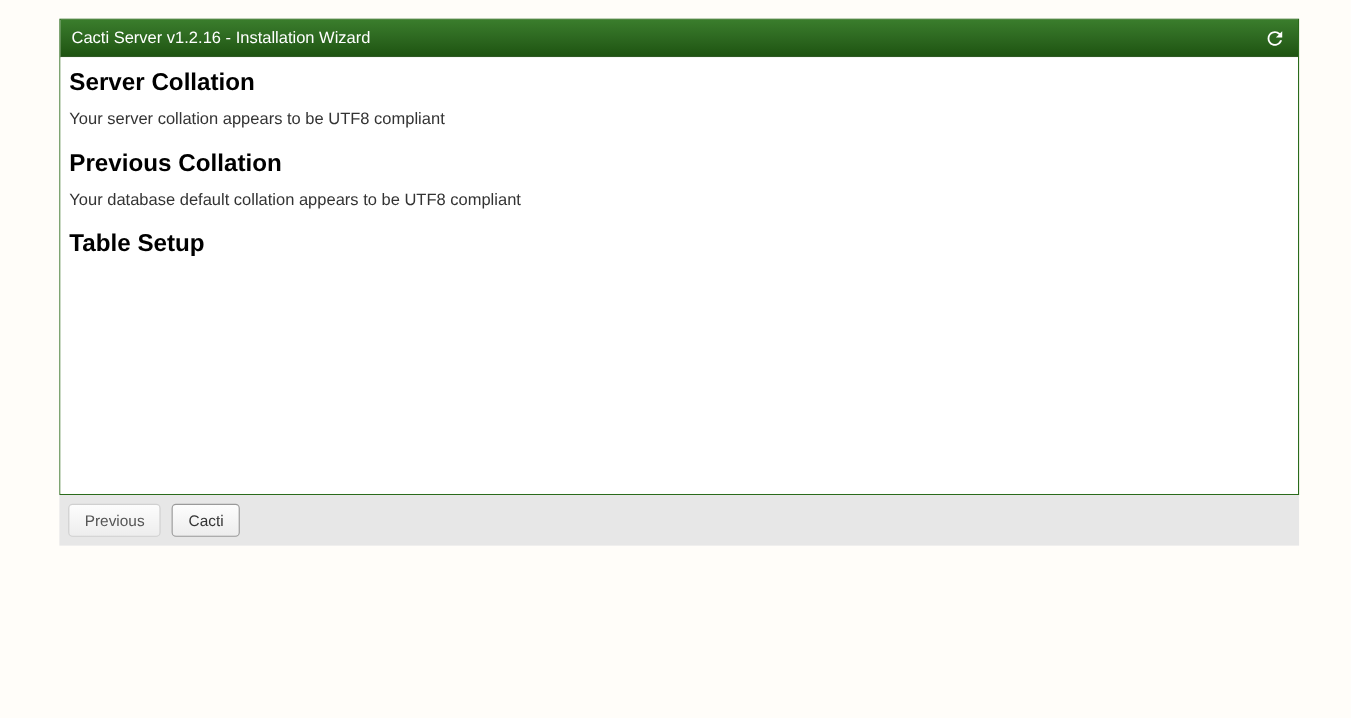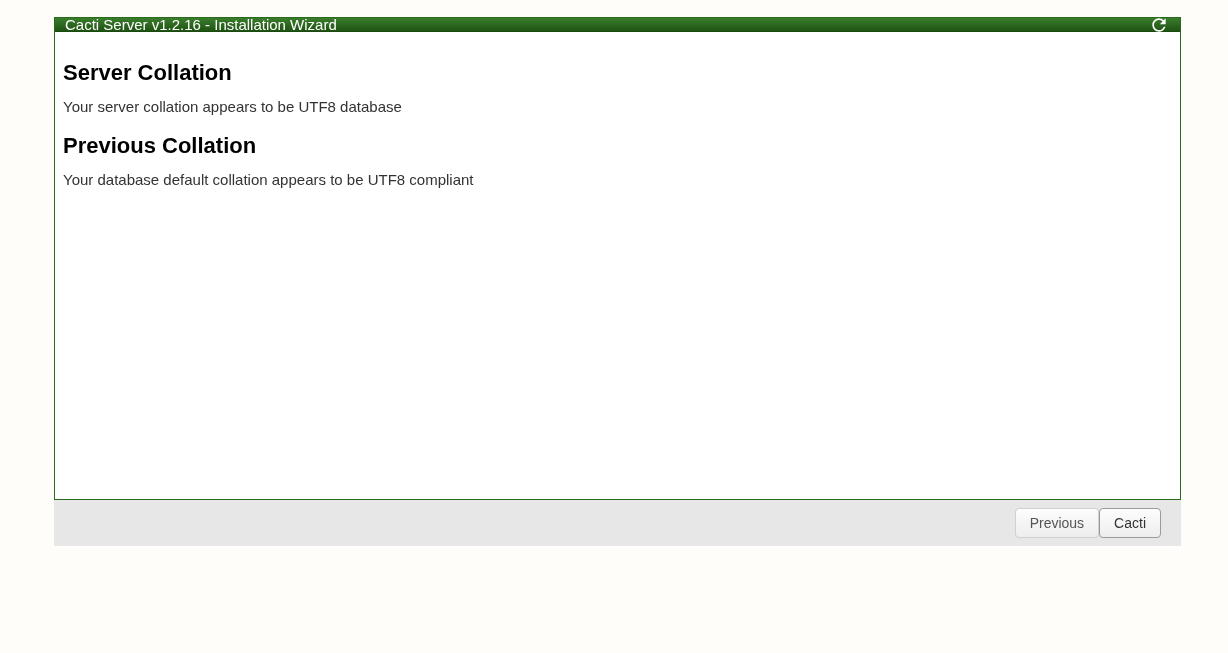--- a/index.html
+++ b/index.html
@@ -19,68 +19,67 @@
       border: 1px solid #2a6b1b;
     }
     .wizard-header {
       background: linear-gradient(to bottom, #3a7d2c 0%, #2d6820 50%, #1e5411 100%);
       color: #ffffff;
       padding: 6px 10px;
       display: flex;
       align-items: center;
       justify-content: space-between;
       border-bottom: 1px solid #1a4a0f;
-      height: 14px;
+      height: 34px;
     }
     .wizard-title {
       font-size: 15px;
       font-weight: normal;
     }
     .refresh-icon {
       cursor: pointer;
       display: inline-flex;
       align-items: center;
       justify-content: center;
       width: 22px;
       height: 22px;
     }
     .refresh-icon svg {
       width: 20px;
       height: 20px;
       fill: #ffffff;
     }
     .wizard-body {
       background: #ffffff;
-      padding: 28px 8px 8px 8px;
-      height: 467px;
+      padding: 10px 8px 8px 8px;
+      height: 397px;
       overflow-y: auto;
     }
     .section-heading {
       font-size: 22px;
       font-weight: bold;
       color: #000000;
       margin-top: 8px;
       margin-bottom: 12px;
     }
     .section-heading:first-child {
       margin-top: 0;
     }
     .section-text {
       font-size: 15px;
       color: #333333;
       margin-bottom: 18px;
     }
     .wizard-footer {
       background: #e7e7e7;
       margin: 0 47px 0 54px;
-      padding: 8px 20px;
+      padding: 8px 8px;
       display: flex;
       align-items: center;
-      gap: 0;
-      justify-content: flex-end;
+      gap: 10px;
     }
     .btn {
       font-family: Arial, Helvetica, sans-serif;
       font-size: 14px;
       padding: 6px 14px;
       border-radius: 4px;
       cursor: pointer;
       background: linear-gradient(to bottom, #fdfdfd, #ededed);
       color: #555555;
     }
@@ -99,24 +98,25 @@
   <div class="wizard-header">
     <span class="wizard-title">Cacti Server v1.2.16 - Installation Wizard</span>
     <span class="refresh-icon">
       <svg viewBox="0 0 24 24">
         <path d="M17.65 6.35A7.95 7.95 0 0 0 12 4c-4.42 0-8 3.58-8 8s3.58 8 8 8c3.73 0 6.84-2.55 7.73-6h-2.08A5.99 5.99 0 0 1 12 18c-3.31 0-6-2.69-6-6s2.69-6 6-6c1.66 0 3.14.69 4.22 1.78L13 11h7V4l-2.35 2.35z"></path>
       </svg>
     </span>
   </div>
   <div class="wizard-body">
     <h2 class="section-heading">Server Collation</h2>
-    <p class="section-text">Your server collation appears to be UTF8 database</p>
+    <p class="section-text">Your server collation appears to be UTF8 compliant</p>
 
     <h2 class="section-heading">Previous Collation</h2>
     <p class="section-text">Your database default collation appears to be UTF8 compliant</p>
 
+    <h2 class="section-heading">Table Setup</h2>
   </div>
 </div>
 
 <div class="wizard-footer">
   <button class="btn btn-previous">Previous</button>
   <button class="btn btn-next">Cacti</button>
 </div>
 
 </body></html>

